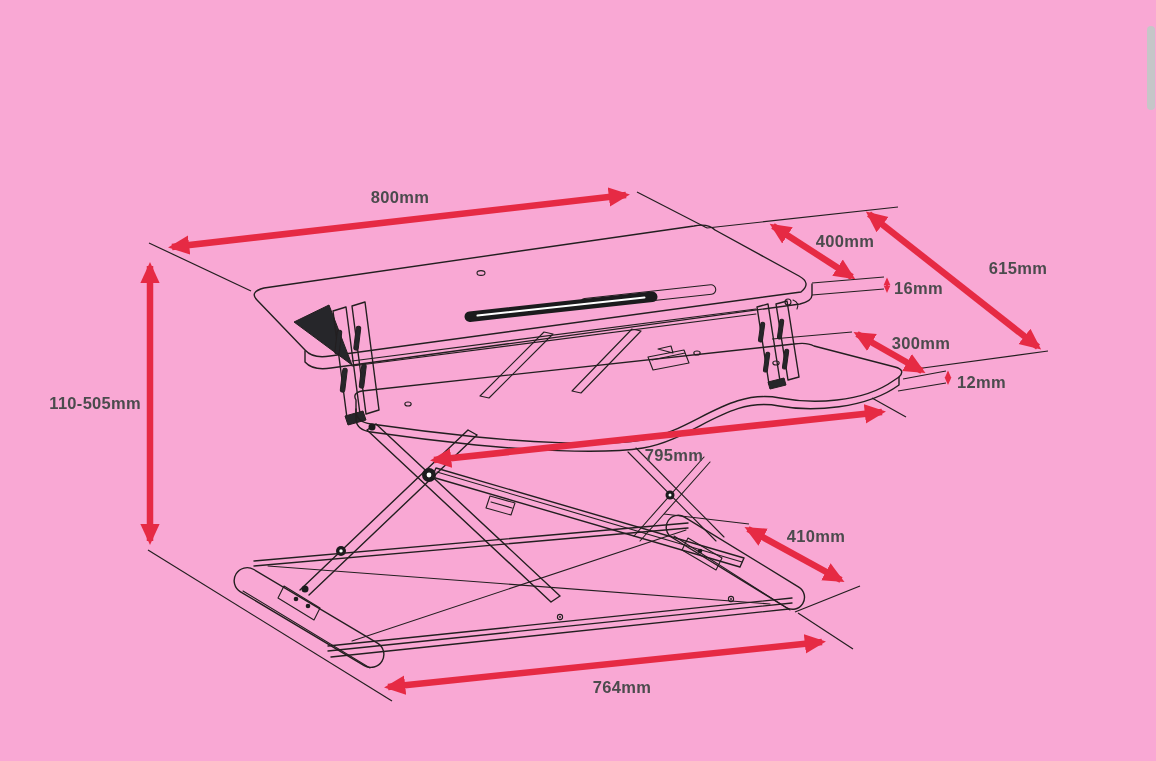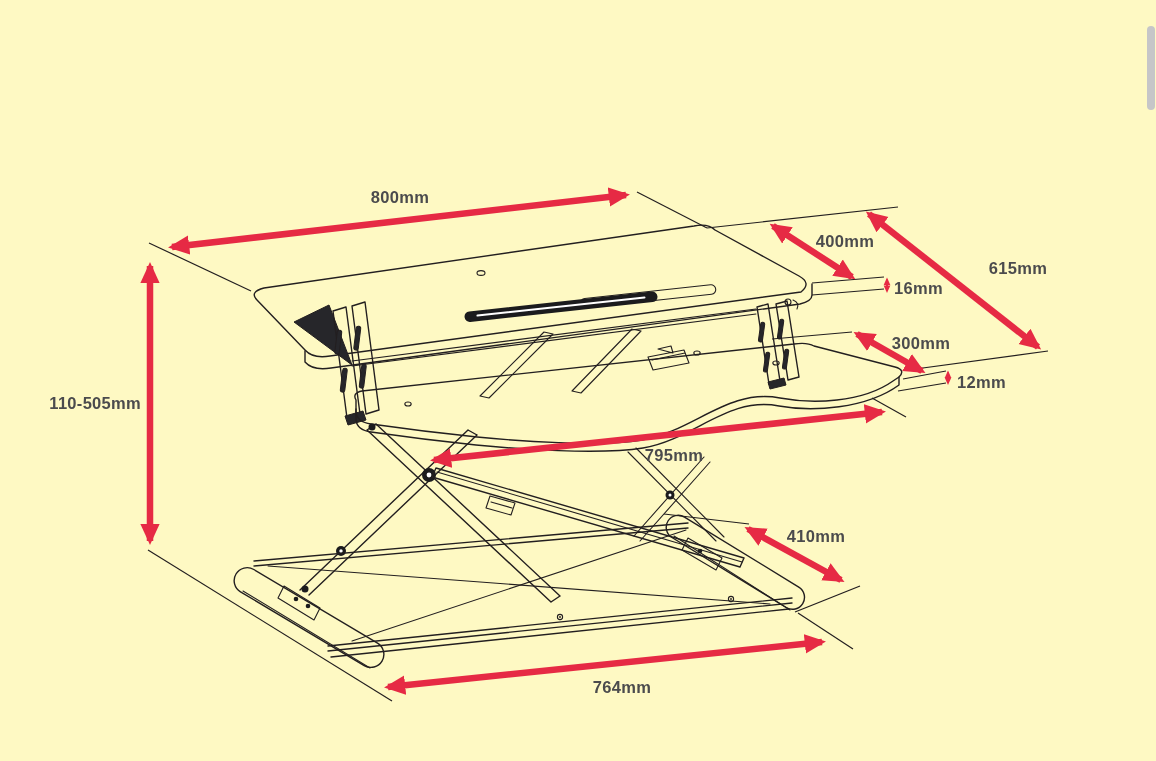--- a/index.html
+++ b/index.html
@@ -1,19 +1,19 @@
 <!DOCTYPE html>
 <html><head>
 <meta charset="utf-8">
 <style>
   html,body{margin:0;padding:0;background:#ffffff;}
   .canvas{
     position:relative;
     width:1156px;height:761px;
-    background:#fef9c3;
+    background:#f9a8d4;
     font-family:"Liberation Sans", sans-serif;
     overflow:hidden;
   }
   svg{display:block;}
   .dim-label{
     font-family:"Liberation Sans", sans-serif;
     font-weight:bold;
     font-size:16.5px;
     fill:#4b4b4d;
     letter-spacing:0.3px;

